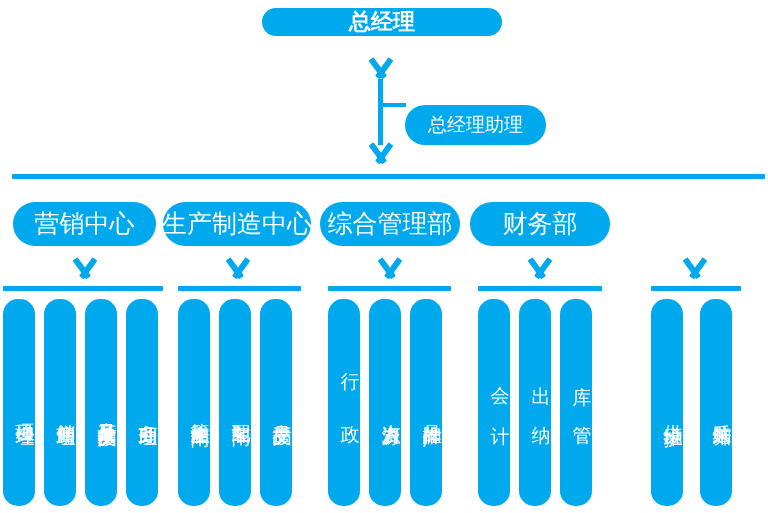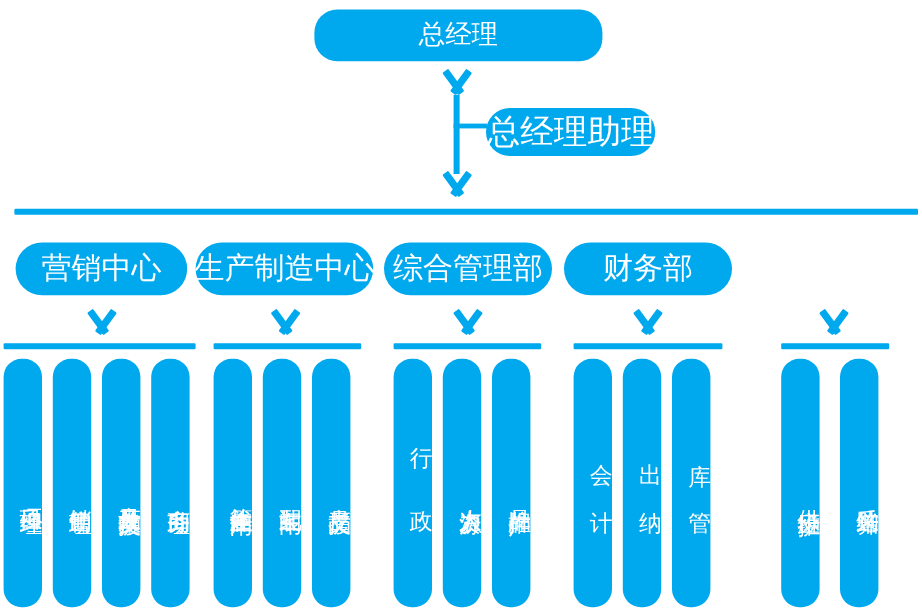--- a/index.html
+++ b/index.html
@@ -32,21 +32,22 @@
     white-space: nowrap;
   }
 
   
   .node.lvl1 {
     border-radius: 19px;
     font-size: 22px;
   }
   .node.lvl2 {
     border-radius: 20px;
-    font-size: 28px;
+    font-size: 19px;
+    margin-top: 15px;
   }
   .node.dept {
     border-radius: 22px;
     font-size: 25px;
   }
 
   
   .node.leaf {
     border-radius: 15px;
     font-size: 19px;
@@ -106,21 +107,21 @@
     right: 4px;
     transform-origin: top center;
     transform: rotate(36deg);
   }
 </style>
 </head>
 <body>
 
 <div id="org-chart">
 
-  <div class="node lvl1" style="left:262px; top:8px; width:240px; height:43px;">
+  <div class="node lvl1" style="left:262px; top:8px; width:240px; height:28px;font-weight:bold;">
     <span>总经理</span>
   </div>
 
   <div class="chev" style="left:364px; top:59px;"></div>
 
   <div class="vline" style="left:378px; top:79px; height:66px;"></div>
 
   <div class="stub" style="left:378px; top:103px; width:28px;"></div>
 
   <div class="node lvl2" style="left:405px; top:90px; width:141px; height:40px;">

